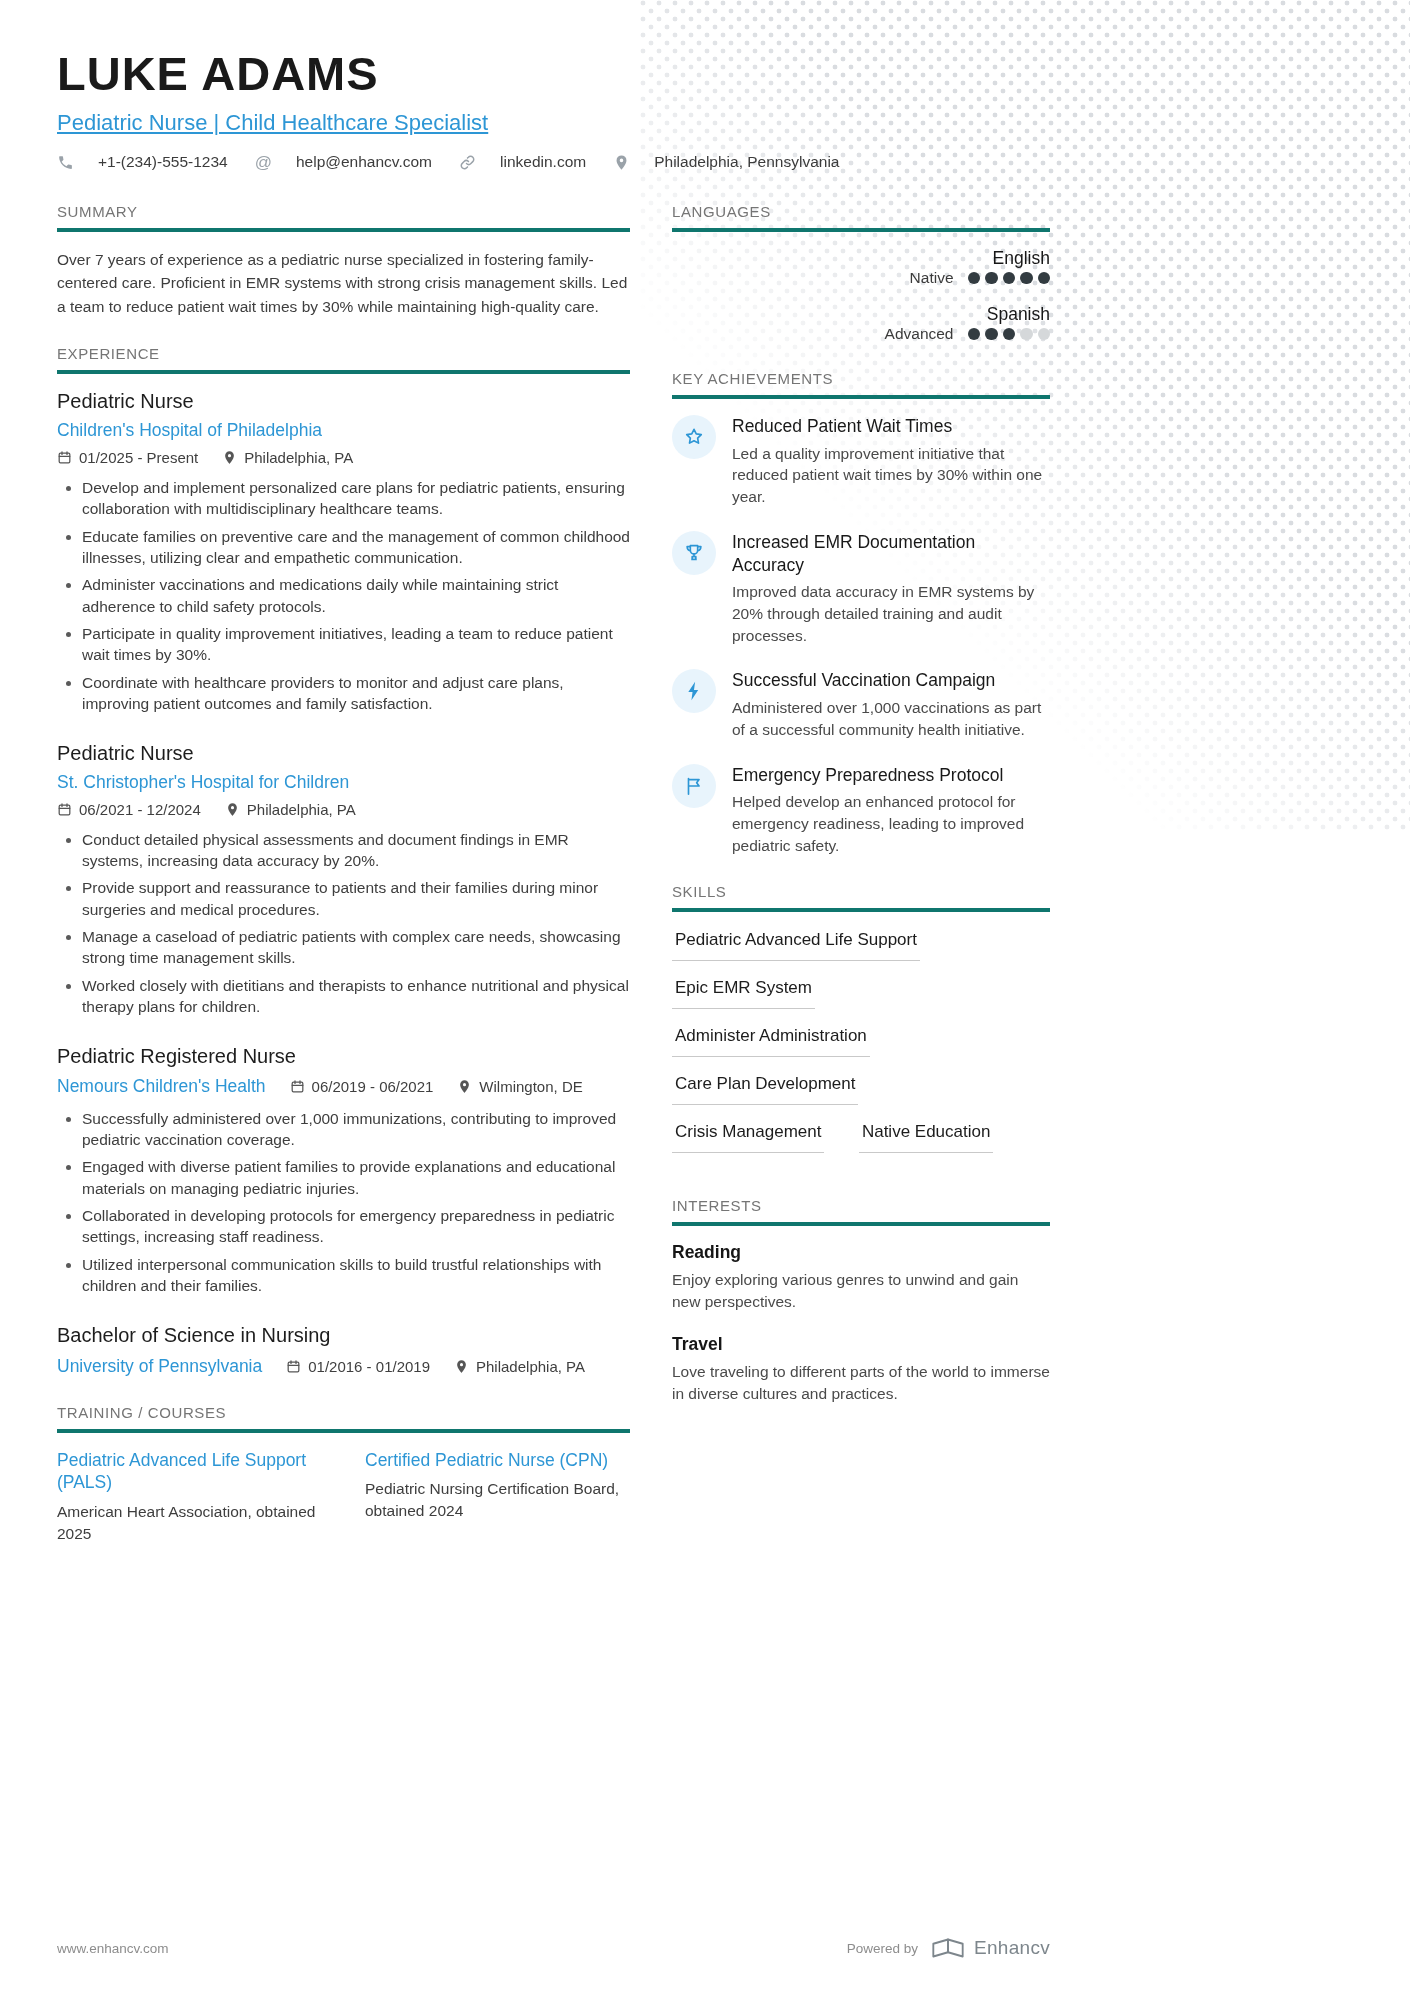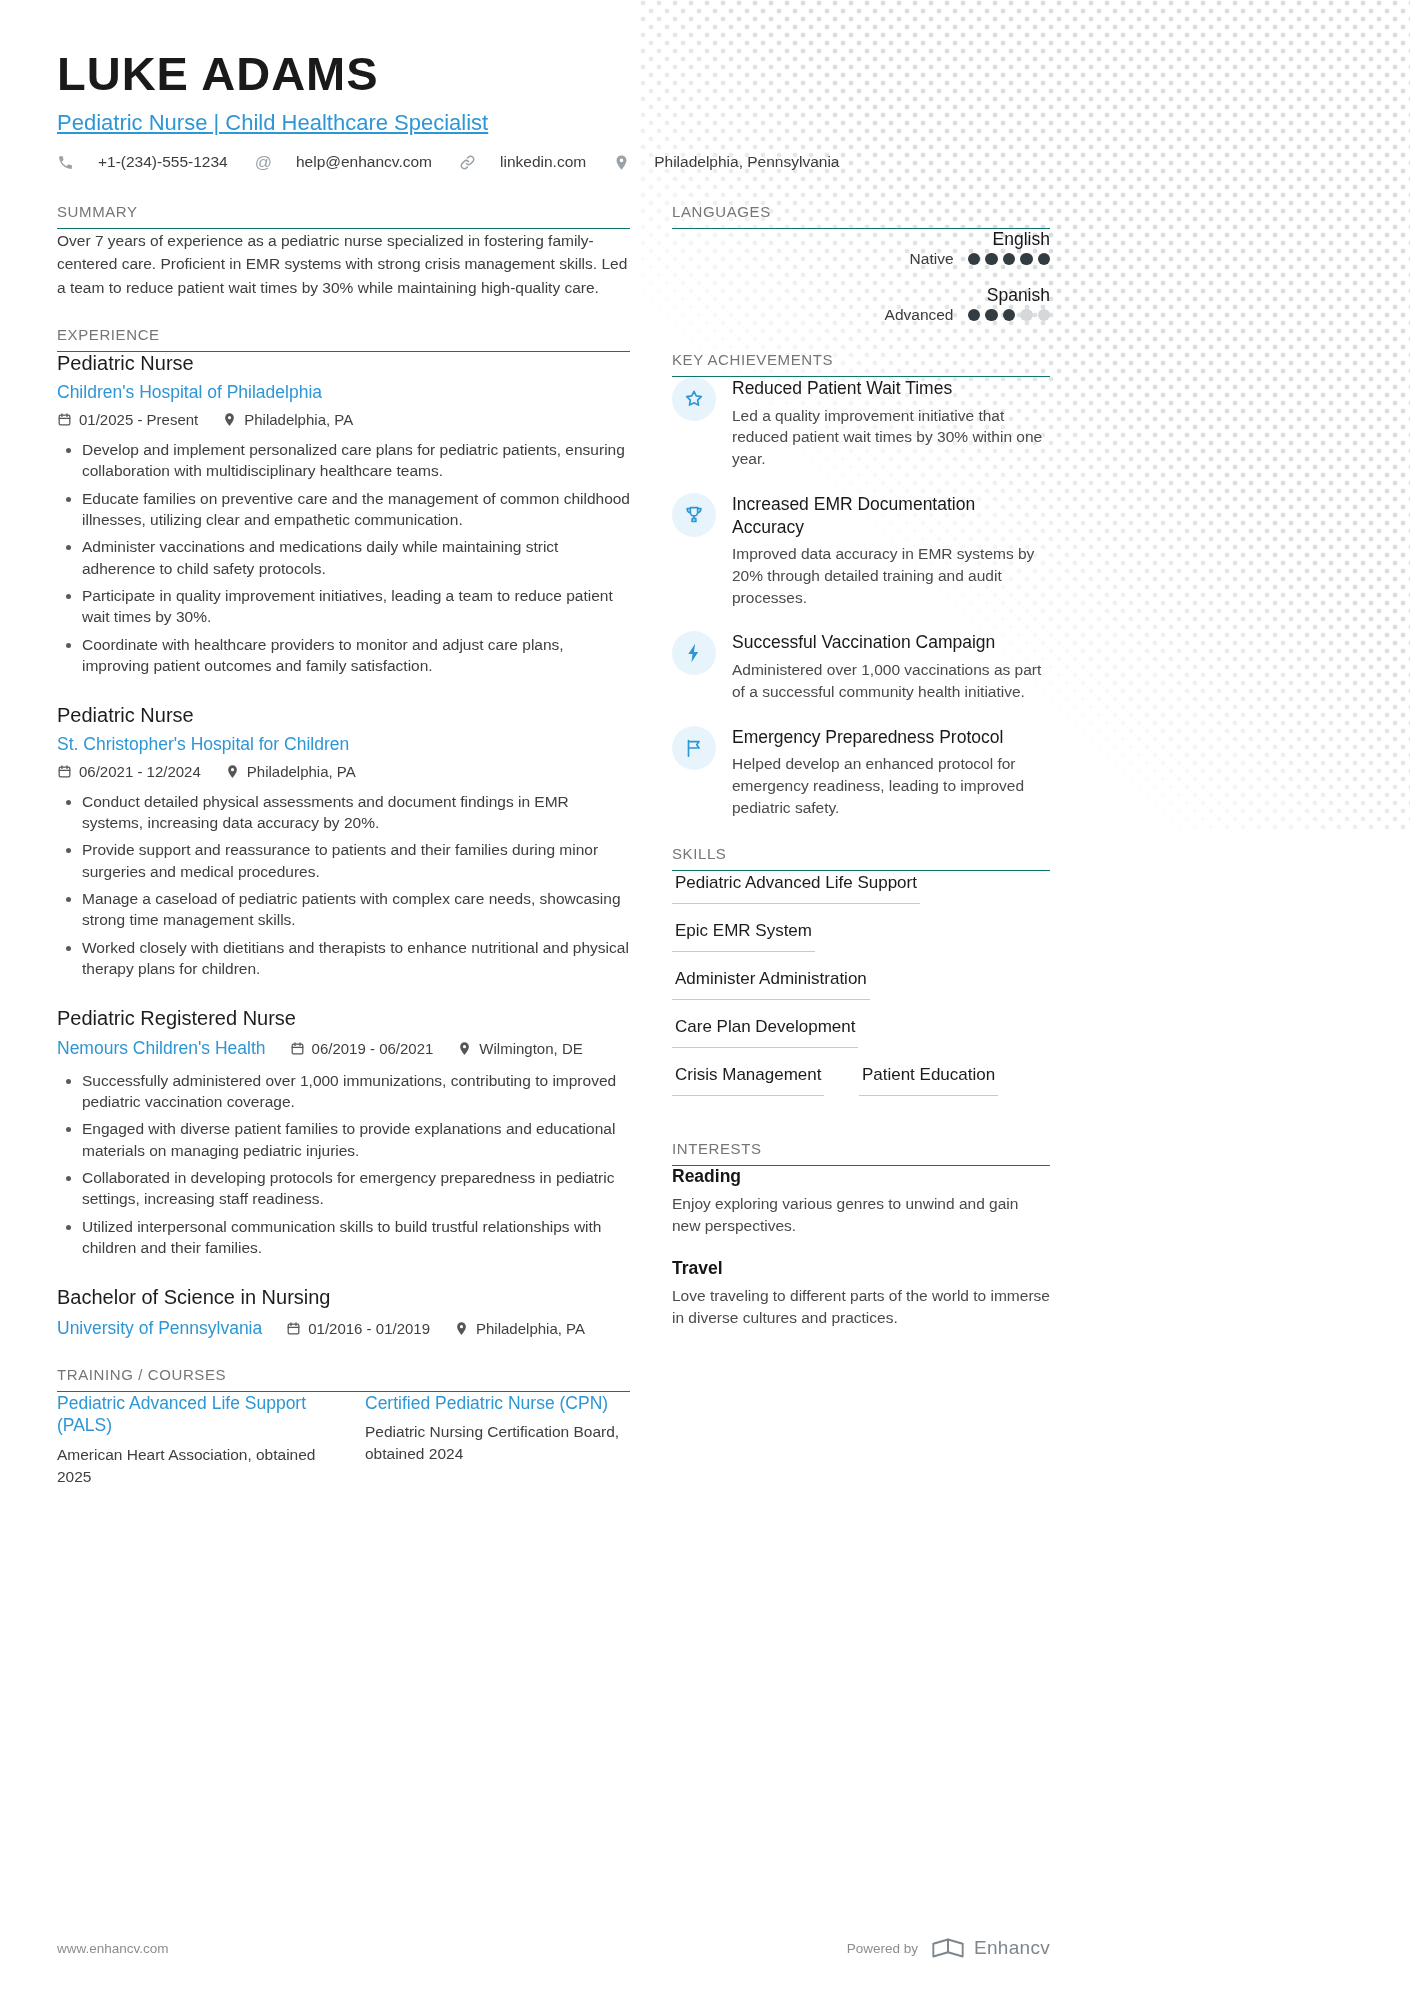--- a/index.html
+++ b/index.html
@@ -29,21 +29,21 @@
 
   
   .columns { display:flex; margin-top:32px; }
   .col-left { width:573px; flex:none; }
   .col-right { width:378px; flex:none; margin-left:42px; }
 
   
   .sec { margin-bottom:27px; }
   .sec > h2 {
     font-size:15px; font-weight:400; color:#757575; letter-spacing:.6px;
-    border-bottom:1px solid #0f766e; padding-bottom:8px; 
+    border-bottom:4px solid #0f766e; padding-bottom:8px; margin-bottom:16px;
   }
   .summary-text { font-size:15.5px; line-height:1.5; color:#3e3e3e; }
 
   
   .job { margin-bottom:27px; }
   .job-title, .degree { font-size:20px; font-weight:400; color:#1d1d1d; }
   .company, .school, .course-title { font-size:17.5px; color:var(--accent,#2d96d5); }
   .company { margin-top:7px; }
   .meta-row, .inline-head { display:flex; align-items:center; flex-wrap:wrap; gap:24px; margin-top:8px; }
   .meta { display:inline-flex; align-items:center; gap:7px; font-size:15px; color:#3f3f3f; }
@@ -349,21 +349,21 @@
       </section>
 
       <section class="sec">
         <h2>SKILLS</h2>
         <div class="skills-wrap">
           <span class="skill">Pediatric Advanced Life Support</span>
           <span class="skill">Epic EMR System</span>
           <span class="skill">Administer Administration</span>
           <span class="skill">Care Plan Development</span>
           <span class="skill">Crisis Management</span>
-          <span class="skill">Patient Education</span>
+          <span class="skill">Native Education</span>
         </div>
       </section>
 
       <section class="sec">
         <h2>INTERESTS</h2>
         <div class="interest">
           <div class="interest-title">Reading</div>
           <div class="interest-text">Enjoy exploring various genres to unwind and gain new perspectives.</div>
         </div>
         <div class="interest">

